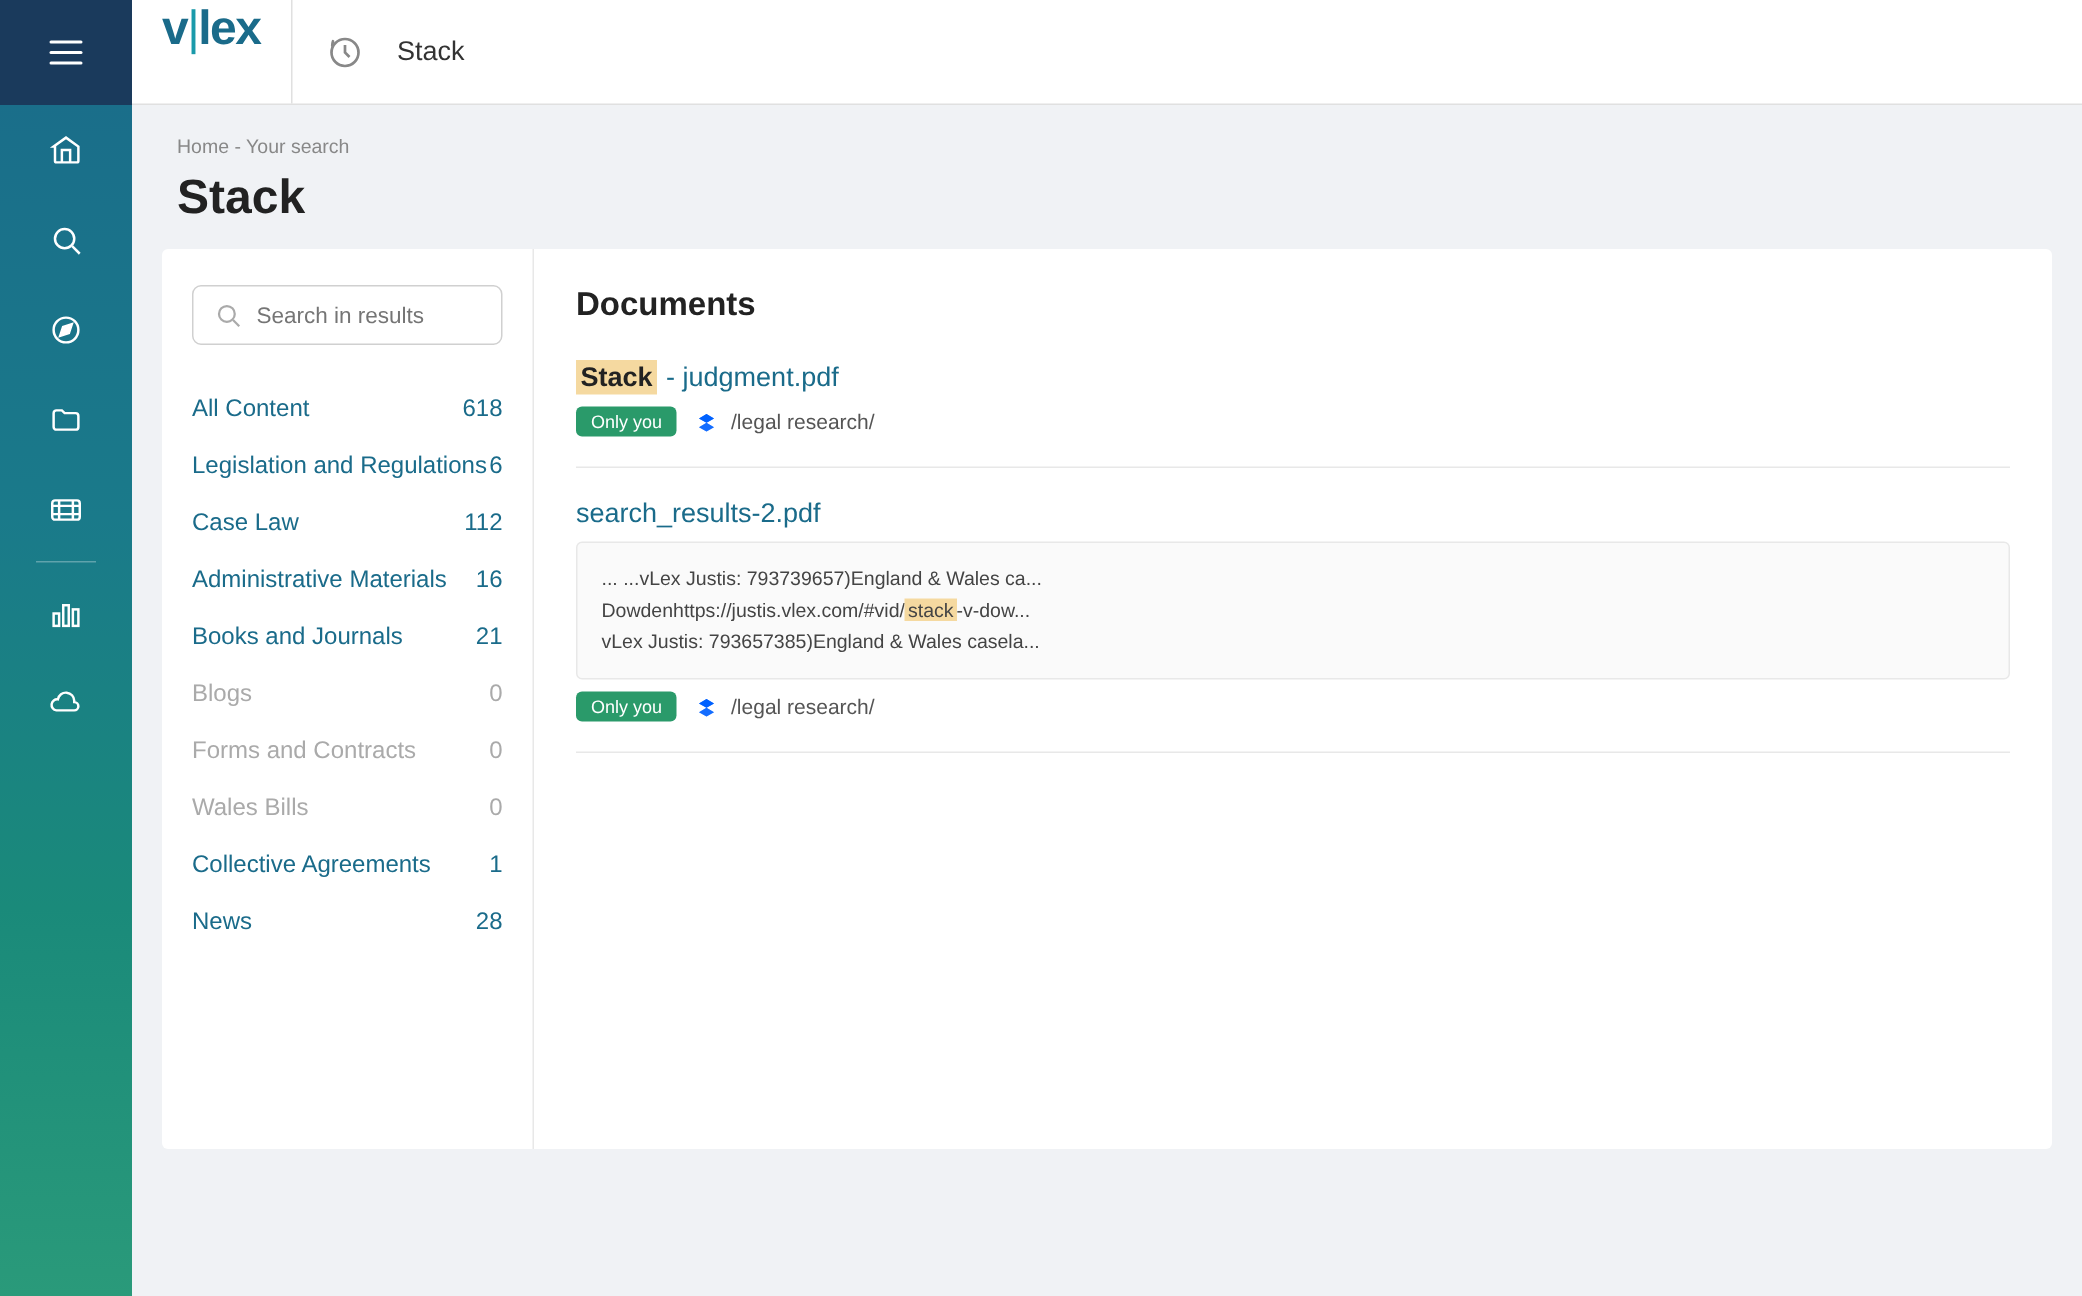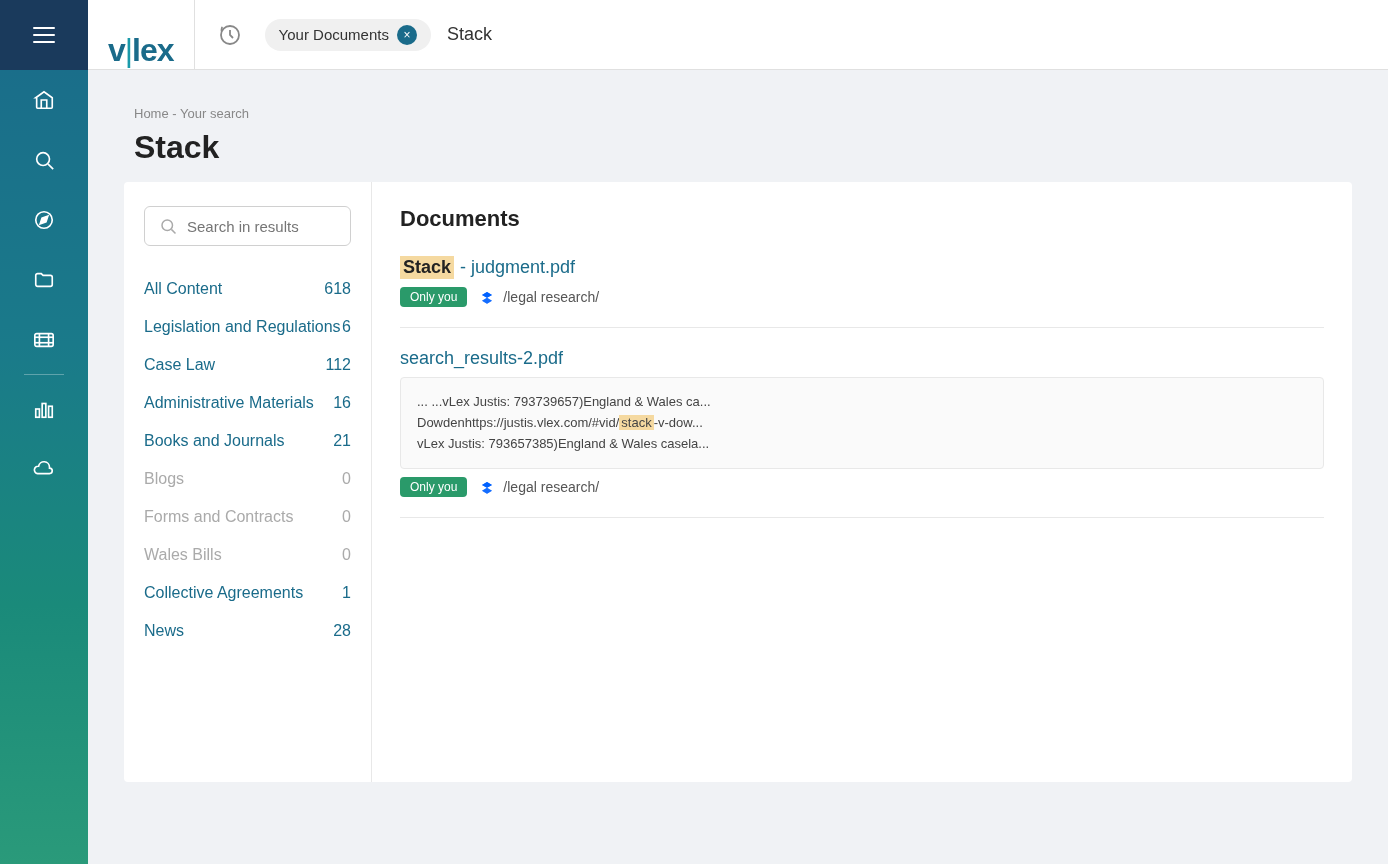--- a/index.html
+++ b/index.html
@@ -69,21 +69,21 @@
       height: 70px;
       display: flex;
       align-items: center;
       padding: 0 20px;
       border-bottom: 1px solid #e0e0e0;
       flex-shrink: 0;
       gap: 16px;
     }
     .logo-area {
       display: flex;
-      align-items: flex-end;
+      align-items: flex-start;
       padding-right: 20px;
       border-right: 1px solid #e0e0e0;
       height: 100%;
     }
     .logo-text {
       font-size: 32px;
       font-weight: 700;
       color: #1a6b8a;
       letter-spacing: -1px;
     }
@@ -123,21 +123,21 @@
       font-size: 18px;
       color: #333;
       font-weight: 500;
     }
 
     
     .content-area {
       flex: 1;
       overflow-y: auto;
       background: #f0f2f5;
-      padding: 16px;
+      padding: 0;
     }
 
     
     .page-header {
       background: #f0f2f5;
       padding: 20px 30px 16px 30px;
     }
     .breadcrumb {
       font-size: 13px;
       color: #888;
@@ -345,26 +345,20 @@
       <span class="logo-text">
         <span style="color:#1a6b8a;font-weight:700;">v</span><span style="color:#1a9aaa;font-weight:200;">|</span><span style="color:#1a6b8a;font-weight:700;">lex</span>
       </span>
     </div>
     <div class="history-icon">
       <svg viewBox="0 0 24 24">
           <circle cx="12" cy="12" r="9"></circle>
           <polyline points="12,7 12,12 15,15"></polyline>
           <path d="M3.5 7.5A9 9 0 014 4.5" stroke-linecap="round"></path>
         </svg>
-    </div>
-    <div class="your-documents-pill">
-      <span>Your Documents</span>
-      <div class="close-x">
-        <span>×</span>
-      </div>
     </div>
     <span class="stack-label">Stack</span>
   </div>
 
   <div class="content-area">
     <div class="page-header">
       <div class="breadcrumb">
         <a href="#">Home</a>
         <span>-</span>
         <span>Your search</span>

